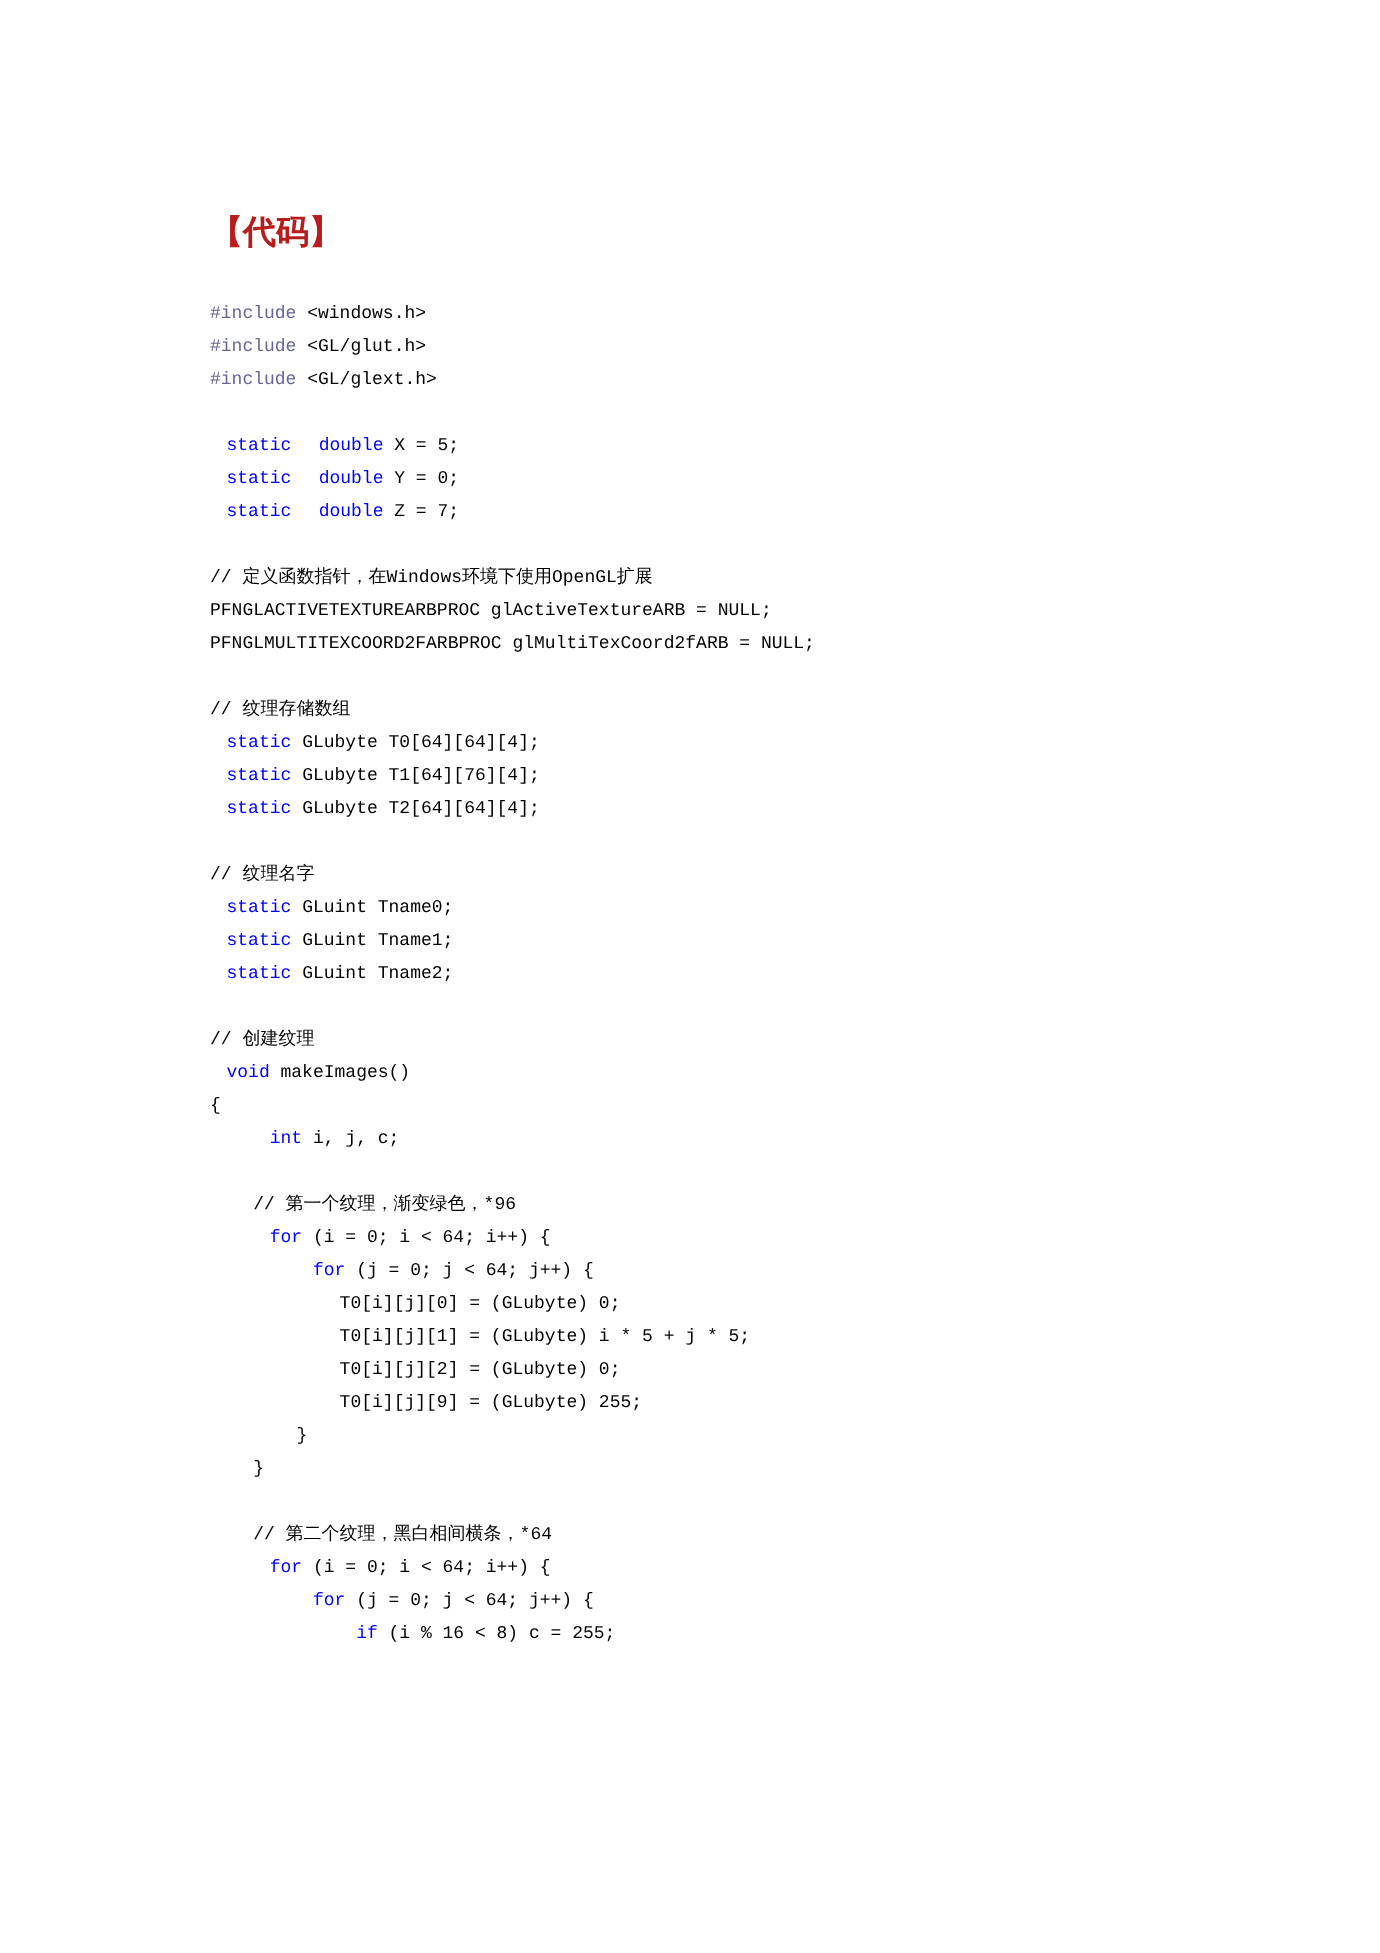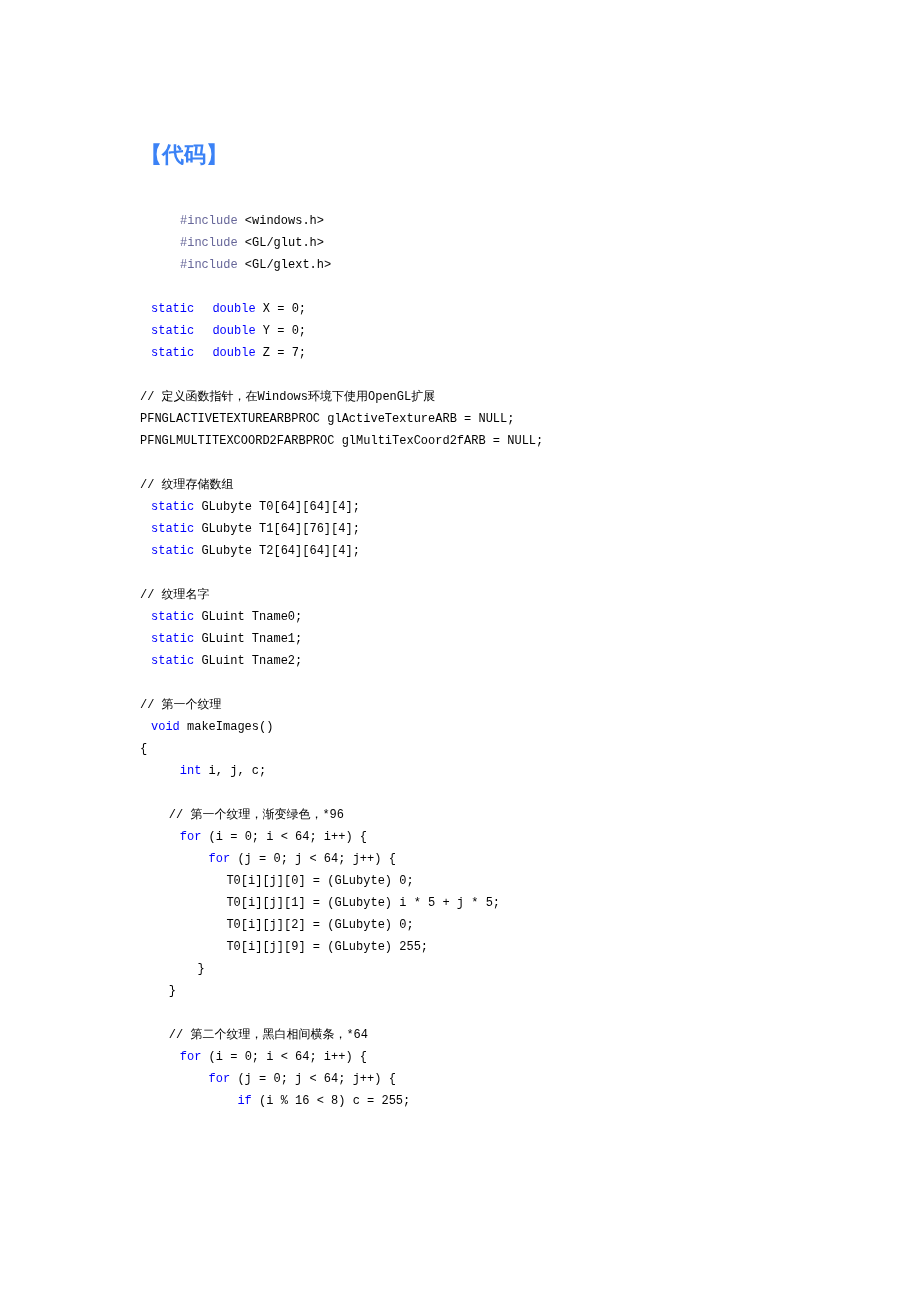--- a/index.html
+++ b/index.html
@@ -12,64 +12,64 @@
     width: 920px;
     min-height: 1302px;
     box-sizing: border-box;
     padding: 140px 140px 80px 140px;
     background: #fff;
   }
   .heading {
     font-family: "SimHei", "Microsoft YaHei", sans-serif;
     font-size: 22px;
     font-weight: bold;
-    color: #3b82f6;
-    margin-bottom: 40px;
+    color: #b91c1c;
+    margin-bottom: 28px;
   }
   pre.code {
     font-family: "SimSun", "Courier New", monospace;
     font-size: 12px;
     line-height: 22px;
     margin: 0;
     white-space: pre;
     color: #000;
   }
   .kw { color: #0000ff; margin-left: 11px; }
-  .pp { color: #666699; margin-left: 40px; }
+  .pp { color: #666699; }
   .cmt { color: #000000; }
 </style>
 </head>
 <body>
 
 <div class="page">
   <div class="heading">【代码】</div>
 
   <pre class="code"><span class="pp">#include</span><span> &lt;windows.h&gt;</span>
 <span class="pp">#include</span><span> &lt;GL/glut.h&gt;</span>
 <span class="pp">#include</span><span> &lt;GL/glext.h&gt;</span>
 <span></span>
-<span class="kw">static</span><span class="kw"> double</span><span> X = 0;</span>
+<span class="kw">static</span><span class="kw"> double</span><span> X = 5;</span>
 <span class="kw">static</span><span class="kw"> double</span><span> Y = 0;</span>
 <span class="kw">static</span><span class="kw"> double</span><span> Z = 7;</span>
 <span></span>
 <span class="cmt">// 定义函数指针，在Windows环境下使用OpenGL扩展</span>
 <span>PFNGLACTIVETEXTUREARBPROC glActiveTextureARB = NULL;</span>
 <span>PFNGLMULTITEXCOORD2FARBPROC glMultiTexCoord2fARB = NULL;</span>
 <span></span>
 <span class="cmt">// 纹理存储数组</span>
 <span class="kw">static</span><span> GLubyte T0[64][64][4];</span>
 <span class="kw">static</span><span> GLubyte T1[64][76][4];</span>
 <span class="kw">static</span><span> GLubyte T2[64][64][4];</span>
 <span></span>
 <span class="cmt">// 纹理名字</span>
 <span class="kw">static</span><span> GLuint Tname0;</span>
 <span class="kw">static</span><span> GLuint Tname1;</span>
 <span class="kw">static</span><span> GLuint Tname2;</span>
 <span></span>
-<span class="cmt">// 第一个纹理</span>
+<span class="cmt">// 创建纹理</span>
 <span class="kw">void</span><span> makeImages()</span>
 <span>{</span>
 <span>    </span><span class="kw">int</span><span> i, j, c;</span>
 <span></span>
 <span>    </span><span class="cmt">// 第一个纹理，渐变绿色，*96</span>
 <span>    </span><span class="kw">for</span><span> (i = 0; i &lt; 64; i++) {</span>
 <span>        </span><span class="kw">for</span><span> (j = 0; j &lt; 64; j++) {</span>
 <span>            T0[i][j][0] = (GLubyte) 0;</span>
 <span>            T0[i][j][1] = (GLubyte) i * 5 + j * 5;</span>
 <span>            T0[i][j][2] = (GLubyte) 0;</span>

